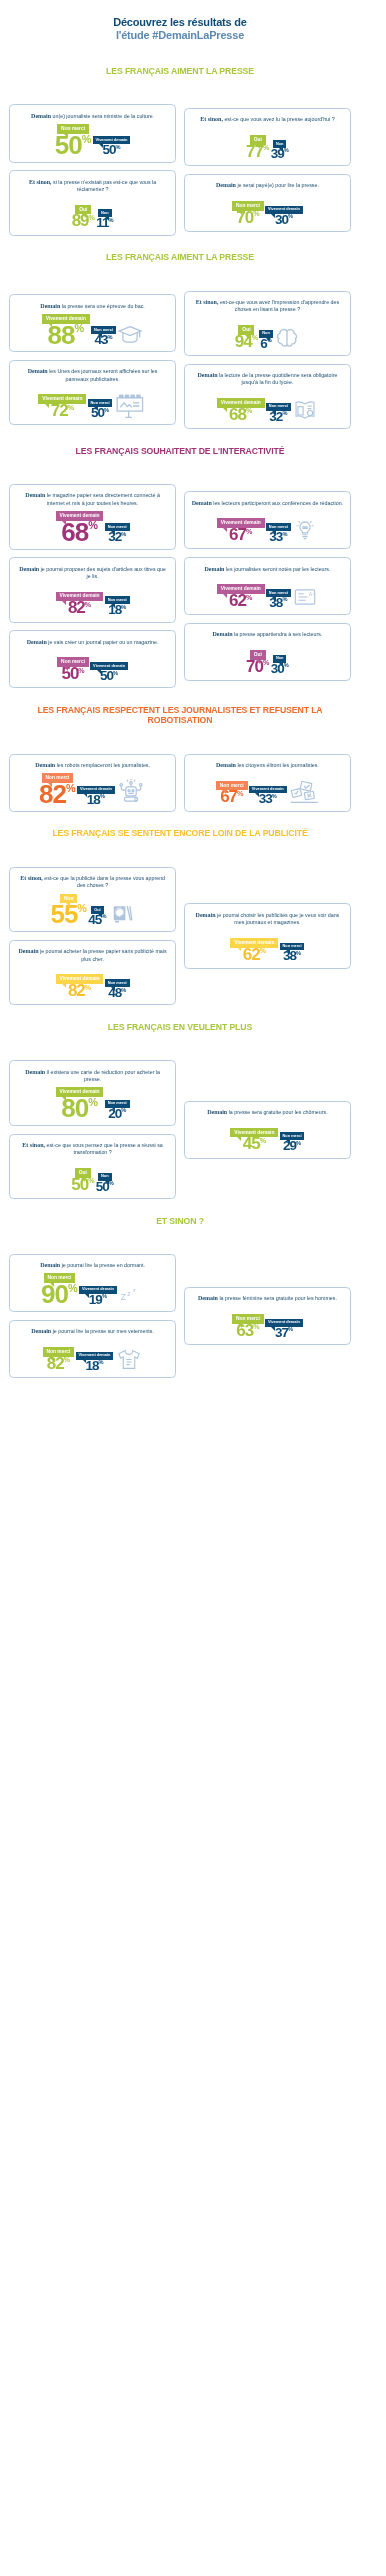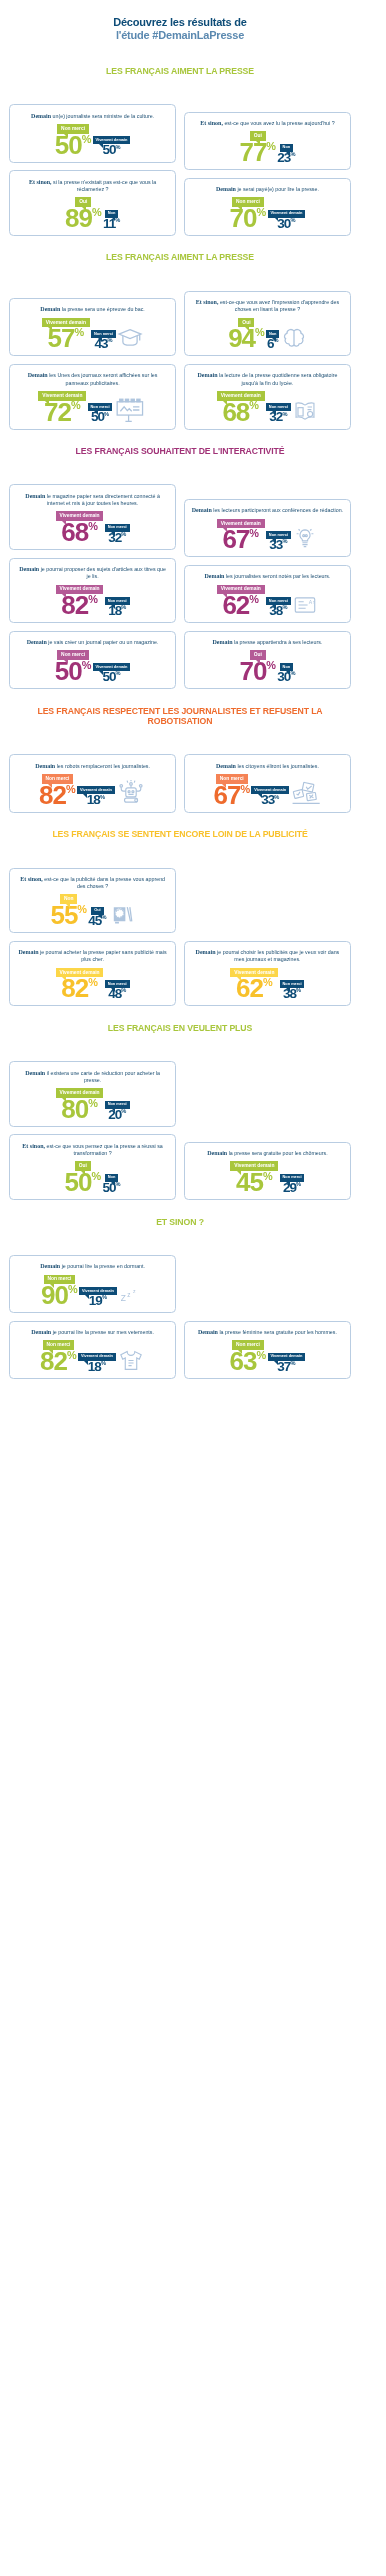--- a/index.html
+++ b/index.html
@@ -23,21 +23,21 @@
     text-align: center; font-weight: bold; font-size: 8.7px;
     letter-spacing: -0.1px; line-height: 1.18;
     margin: 16.7px 0 7.7px; padding: 0 11.6px;
   }
   .sec-green  { color: #a8c63c; }
   .sec-purple { color: #a03277; }
   .sec-orange { color: #ee6b2d; }
   .sec-yellow { color: #f8c12b; }
 
   
-  .row { display: flex; gap: 7.7px; align-items: flex-end; margin-bottom: 7.7px; margin-top: 28px; }
+  .row { display: flex; gap: 7.7px; align-items: center; margin-bottom: 7.7px; margin-top: 28px; }
   .col { display: flex; flex-direction: column; gap: 7.7px; flex: 1 1 0; min-width: 0; }
 
   .card {
     border: 0.6px solid #b9cde2;
     border-radius: 4.5px;
     background: #fff;
     padding: 6.4px 5.2px 5.8px;
     position: relative;
     overflow: hidden;
   }
@@ -90,21 +90,21 @@
   .bubble span { color: #fff; position: relative; z-index: 2; }
 
   .num {
     font-weight: bold;
     line-height: 0.85;
     letter-spacing: -1px;
     display: flex; align-items: flex-start;
   }
   .num .pct { font-size: 0.42em; letter-spacing: 0; margin-top: 0.08em; }
   .big   { font-size: 26px; }
-  .mid   { font-size: 26px; }
+  .mid   { font-size: 17px; }
   .sml   { font-size: 13.5px; }
 
   .c-green  { color: #a8c63c; }
   .c-navy   { color: #0d4c77; }
   .c-purple { color: #a03277; }
   .c-orange { color: #ee6b2d; }
   .c-yellow { color: #f8c12b; }
 
   
   .ico { color: #aec4dd; display: inline-block; vertical-align: bottom; }
@@ -183,21 +183,21 @@
     <div class="num c-green mid">
                     <span>77</span>
                     <span class="pct">%</span>
                   </div>
   </div>
                 <div class="stat">
     <div class="bub-wrap">
       <div class="bubble bg-navy small"><span>Non</span></div>
     </div>
     <div class="num c-navy sml">
-                    <span>23</span>
+                    <span>39</span>
                     <span class="pct">%</span>
                   </div>
   </div>
               </div>
   </div>
             <div class="card">
     <div class="q"><b>Demain</b> <span>je serai payé(e) pour lire la presse.</span></div>
     <div class="stats">
                 <div class="stat">
     <div class="bub-wrap">
@@ -227,21 +227,21 @@
         <div class="row">
           <div class="col">
             <div class="card">
     <div class="q"><b>Demain</b> <span>la presse sera une épreuve du bac.</span></div>
     <div class="stats">
                 <div class="stat">
     <div class="bub-wrap">
       <div class="bubble bg-green "><span>Vivement demain</span></div>
     </div>
     <div class="num c-green big">
-                    <span>57</span>
+                    <span>88</span>
                     <span class="pct">%</span>
                   </div>
   </div>
                 <div class="stat">
     <div class="bub-wrap">
       <div class="bubble bg-navy small"><span>Non merci</span></div>
     </div>
     <div class="num c-navy sml">
                     <span>43</span>
                     <span class="pct">%</span>

